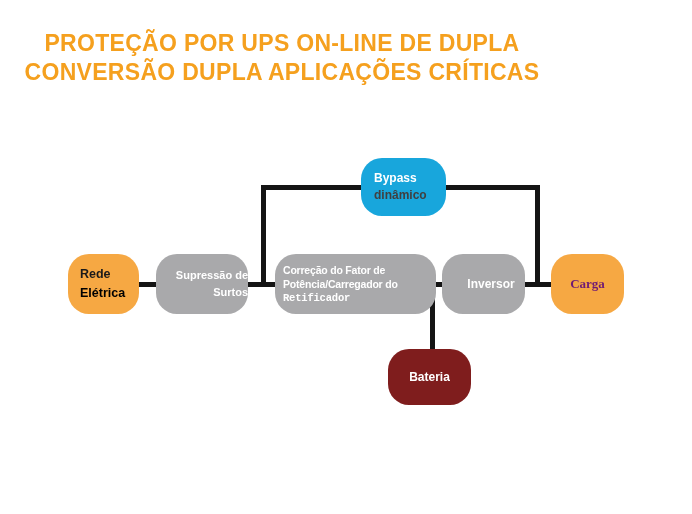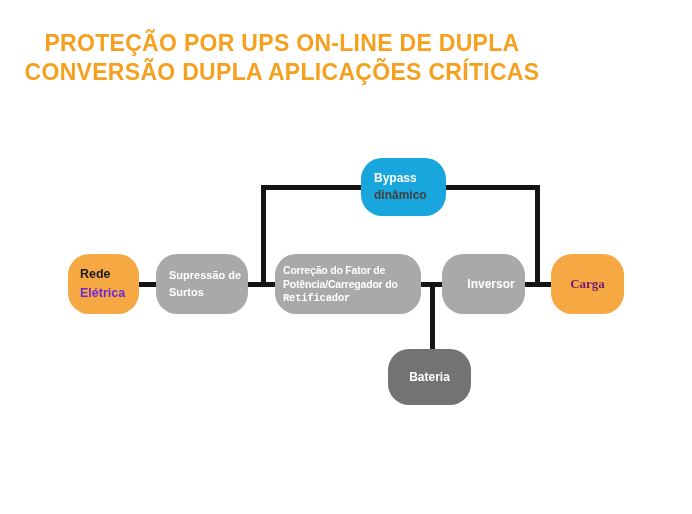--- a/index.html
+++ b/index.html
@@ -29,22 +29,22 @@
     display: flex;
     flex-direction: column;
     justify-content: center;
     box-sizing: border-box;
     font-weight: bold;
     border-radius: 21px;
   }
   .node .ln { white-space: nowrap; }
 
   .node-rede    { left: 68px;  top: 254px; width: 71px;  height: 60px; padding-left: 12px; font-size: 12.5px; line-height: 19px; }
-  .node-supr    { left: 156px; top: 254px; width: 92px;  height: 60px; padding-left: 13px; font-size: 11px;   line-height: 17px; }
-  .node-corr    { left: 275px; top: 254px; width: 146px; height: 60px; padding-left: 8px;  font-size: 10.5px; line-height: 14px; letter-spacing: -0.2px; }
+  .node-supr    { left: 156px; top: 254px; width: 92px;  height: 60px; padding-left: 13px; font-size: 11px;   line-height: 17px; align-items: flex-end; }
+  .node-corr    { left: 275px; top: 254px; width: 161px; height: 60px; padding-left: 8px;  font-size: 10.5px; line-height: 14px; letter-spacing: -0.2px; }
   .node-inv     { left: 442px; top: 254px; width: 83px;  height: 60px; align-items: center; font-size: 12px; padding-left: 15px; }
   .node-carga   { left: 551px; top: 254px; width: 73px;  height: 60px; align-items: center; font-size: 13px; }
   .node-bypass  { left: 361px; top: 158px; width: 85px;  height: 58px; padding-left: 13px; font-size: 12px; line-height: 17px; }
   .node-bateria { left: 388px; top: 349px; width: 83px;  height: 56px; align-items: center; font-size: 12px; }
 
   .l-seg1   { left: 139px; top: 282px; width: 17px;  height: 5px; }
   .l-seg2   { left: 248px; top: 282px; width: 27px;  height: 5px; }
   .l-seg3   { left: 420px; top: 282px; width: 22px;  height: 5px; }
   .l-seg4   { left: 525px; top: 282px; width: 26px;  height: 5px; }
   .l-byp-l  { left: 261px; top: 185px; width: 5px;   height: 102px; }
@@ -66,21 +66,21 @@
   <div class="line l-byp-h" style="background-color: rgb(20, 20, 20);"></div>
   <div class="line l-byp-r" style="background-color: rgb(20, 20, 20);"></div>
   <div class="line l-seg1" style="background-color: rgb(20, 20, 20);"></div>
   <div class="line l-seg2" style="background-color: rgb(20, 20, 20);"></div>
   <div class="line l-seg3" style="background-color: rgb(20, 20, 20);"></div>
   <div class="line l-seg4" style="background-color: rgb(20, 20, 20);"></div>
   <div class="line l-batt" style="background-color: rgb(20, 20, 20);"></div>
 
   <div class="node node-rede" style="background-color: rgb(246, 168, 67);">
     <div class="ln" style="color: rgb(26, 26, 26);">Rede</div>
-    <div class="ln" style="color: #6d28d9;">Elétrica</div>
+    <div class="ln" style="color: #000000;">Elétrica</div>
   </div>
 
   <div class="node node-supr" style="background-color: rgb(169, 169, 171);">
     <div class="ln" style="color: rgb(255, 255, 255);">Supressão de</div>
     <div class="ln" style="color: rgb(255, 255, 255);">Surtos</div>
   </div>
 
   <div class="node node-corr" style="background-color: rgb(169, 169, 171);">
     <div class="ln" style="color: rgb(255, 255, 255);">Correção do Fator de</div>
     <div class="ln" style="color: rgb(255, 255, 255);">Potência/Carregador do</div>
@@ -93,17 +93,17 @@
 
   <div class="node node-carga" style="background-color: rgb(246, 168, 67);">
     <div class="ln" style="color: #701a75; font-family: Liberation Serif, serif;">Carga</div>
   </div>
 
   <div class="node node-bypass" style="background-color: rgb(24, 166, 220);">
     <div class="ln" style="color: rgb(255, 255, 255);">Bypass</div>
     <div class="ln" style="color: #404040;">dinâmico</div>
   </div>
 
-  <div class="node node-bateria" style="background-color: #737373;">
+  <div class="node node-bateria" style="background-color: #7f1d1d;">
     <div class="ln" style="color: rgb(255, 255, 255);">Bateria</div>
   </div>
 
 </div>
 
 </body></html>

